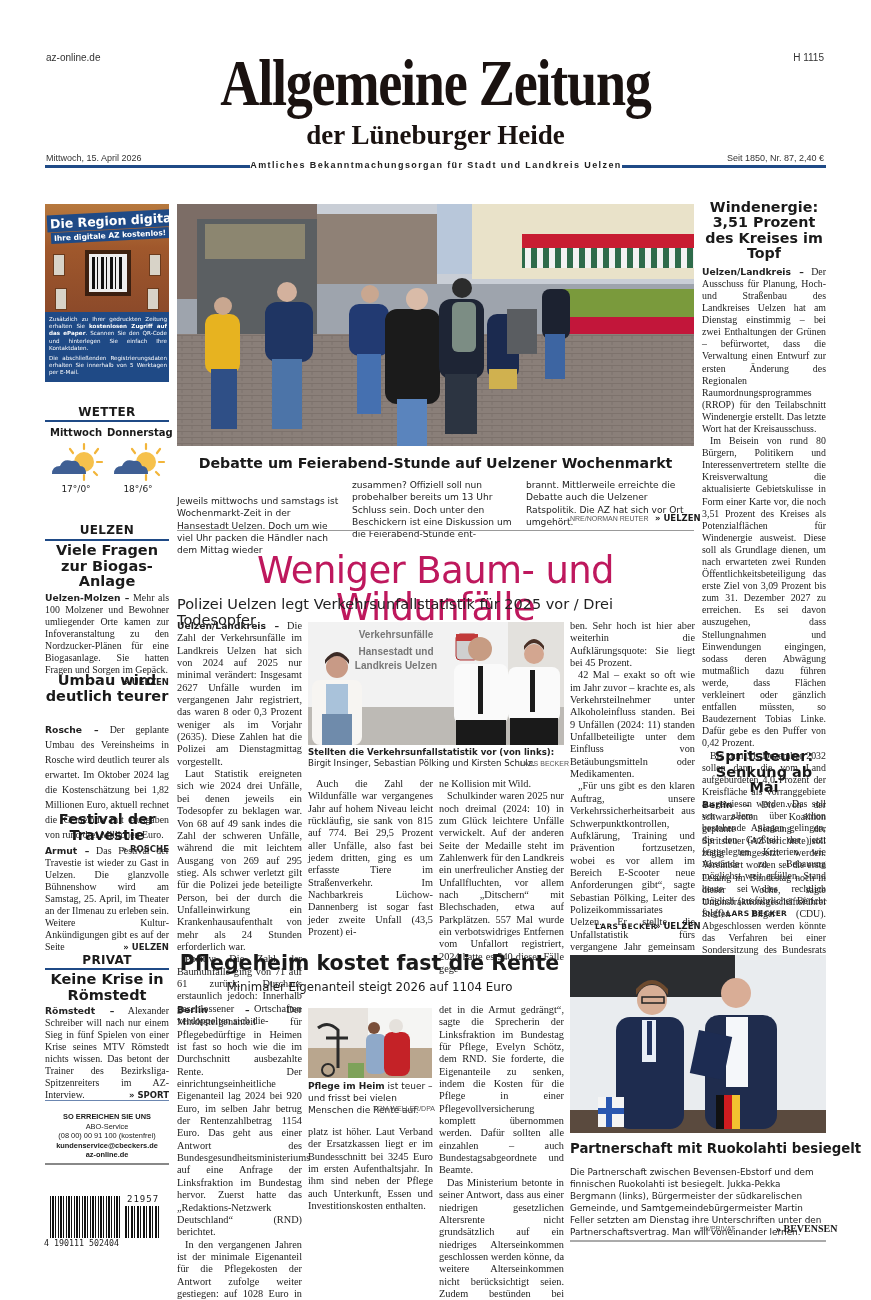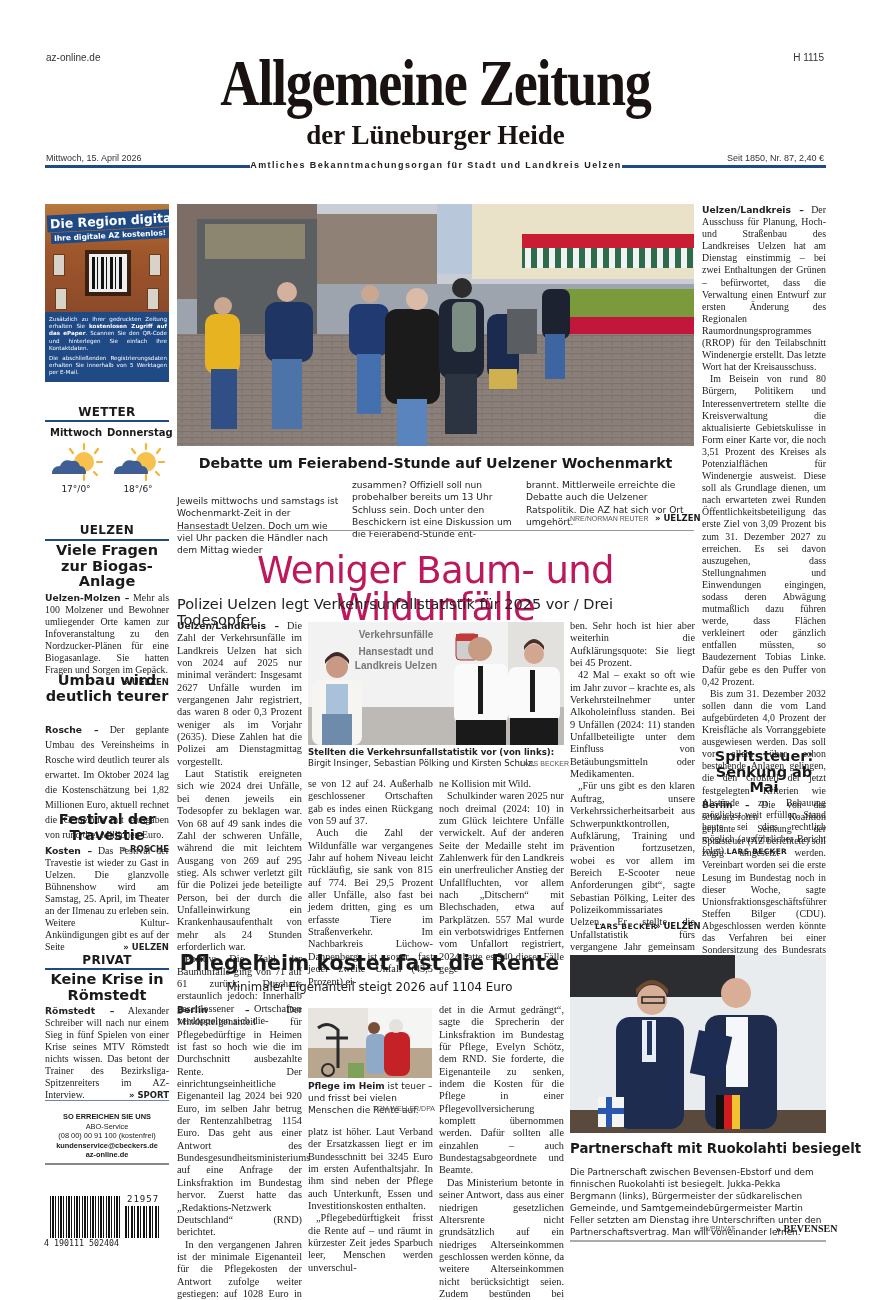--- a/index.html
+++ b/index.html
@@ -111,21 +111,21 @@
   <p class="body" style="margin-top:2px;font-size:9.9px;line-height:12px"><b class="kick">Uelzen-Molzen –</b><span> Mehr als 100 Molzener und Bewohner umliegender Orte kamen zur Infoveranstaltung zu den Nordzucker-Plänen für eine Biogasanlage. Sie hatten Fragen und Sorgen im Gepäck.</span> <span class="ref">» UELZEN</span></p>
 </div>
 
 <div class="abs" style="left:45px;top:673px;width:124px">
   <div class="lh" style="font-size:14.5px">Umbau wird deutlich teurer</div>
   <p class="body" style="margin-top:18px;font-size:9.9px;line-height:15px"><b class="kick">Rosche –</b><span> Der geplante Umbau des Vereinsheims in Rosche wird deutlich teurer als erwartet. Im Oktober 2024 lag die Kostenschätzung bei 1,82 Millionen Euro, aktuell rechnet die Gemeinde mit Ausgaben von rund drei Millionen Euro.</span> <span class="ref">» ROSCHE</span></p>
 </div>
 
 <div class="abs" style="left:45px;top:812px;width:124px">
   <div class="lh" style="font-size:14.5px">Festival der Travestie</div>
-  <p class="body" style="margin-top:2px;font-size:9.9px;line-height:12px"><b class="kick">Kosten –</b><span> Das Festival der Travestie ist wieder zu Gast in Uelzen. Die glanzvolle Bühnenshow wird am Samstag, 25. April, im Theater an der Ilmenau zu erleben sein. Weitere Kultur-Ankündigungen gibt es auf der Seite</span> <span class="ref">» UELZEN</span></p>
+  <p class="body" style="margin-top:2px;font-size:9.9px;line-height:12px"><b class="kick">Armut –</b><span> Das Festival der Travestie ist wieder zu Gast in Uelzen. Die glanzvolle Bühnenshow wird am Samstag, 25. April, im Theater an der Ilmenau zu erleben sein. Weitere Kultur-Ankündigungen gibt es auf der Seite</span> <span class="ref">» UELZEN</span></p>
 </div>
 
 <div class="abs sec-head" style="left:45px;top:953px;width:124px">PRIVAT</div>
 <div class="abs sec-line" style="left:45px;top:968px;width:124px"></div>
 <div class="abs" style="left:45px;top:972px;width:124px">
   <div class="lh" style="font-size:14.5px">Keine Krise in Römstedt</div>
   <p class="body" style="margin-top:2px;font-size:9.9px;line-height:12px"><b class="kick">Römstedt –</b><span> Alexander Schreiber will nach nur einem Sieg in fünf Spielen von einer Krise seines MTV Römstedt nichts wissen. Das betont der Trainer des Bezirksliga-Spitzenreiters im AZ-Interview.</span> <span class="ref">» SPORT</span></p>
 </div>
 
 <div class="abs sec-line" style="left:45px;top:1100px;width:124px;height:1px;background:#6b86b0"></div>
@@ -235,36 +235,36 @@
     <rect x="222" y="48" width="5" height="42" fill="#1b1b1b"></rect>
     <rect x="202" y="96" width="48" height="27" fill="#1a1a1a"></rect>
     <circle cx="226" cy="32" r="10" fill="#d3a690"></circle>
     <path d="M216 28 Q226 14 236 28 L236 24 Q226 10 216 24 Z" fill="#4a3026"></path>
   </svg>
 </div>
 <div class="abs cap" style="left:308px;top:747px;width:256px"><b>Stellten die Verkehrsunfallstatistik vor (von links):</b><span> Birgit Insinger, Sebastian Pölking und Kirsten Schulz.</span></div>
 <div class="abs credit" style="left:520px;top:760px">LARS BECKER</div>
 
 <div class="abs body" style="left:308px;top:778px;width:125px">
-  <p>se von 12 auf 24. Außerhalb geschlossener Ortschaften gab es indes einen Rückgang von 59 auf 37.</p>
   <p style="text-indent:8px">Auch die Zahl der Wildunfälle war vergangenes Jahr auf hohem Niveau leicht rückläufig, sie sank von 815 auf 774. Bei 29,5 Prozent aller Unfälle, also fast bei jedem dritten, ging es um erfasste Tiere im Straßenverkehr. Im Nachbarkreis Lüchow-Dannenberg ist sogar fast jeder zweite Unfall (43,5 Prozent) ei-</p>
 </div>
 <div class="abs body" style="left:439px;top:778px;width:125px">
   <p>ne Kollision mit Wild.</p>
   <p style="text-indent:8px">Schulkinder waren 2025 nur noch dreimal (2024: 10) in zum Glück leichtere Unfälle verwickelt. Auf der anderen Seite der Medaille steht im Zahlenwerk für den Landkreis ein unerfreulicher Anstieg der Unfallfluchten, vor allem nach „Ditschern“ mit Blechschaden, etwa auf Parkplätzen. 557 Mal wurde ein verbotswidriges Entfernen vom Unfallort registriert, 2024 hatte es 540 dieser Fälle gege-</p>
 </div>
 <div class="abs body" style="left:570px;top:620px;width:125px">
   <p>ben. Sehr hoch ist hier aber weiterhin die Aufklärungsquote: Sie liegt bei 45 Prozent.</p>
   <p style="text-indent:8px">42 Mal – exakt so oft wie im Jahr zuvor – krachte es, als Verkehrsteilnehmer unter Alkoholeinfluss standen. Bei 9 Unfällen (2024: 11) standen Unfallbeteiligte unter dem Einfluss von Betäubungsmitteln oder Medikamenten.</p>
   <p style="text-indent:8px">„Für uns gibt es den klaren Auftrag, unsere Verkehrssicherheitsarbeit aus Schwerpunktkontrollen, Aufklärung, Training und Prävention fortzusetzen, wobei es vor allem im Bereich E-Scooter neue Anforderungen gibt“, sagte Sebastian Pölking, Leiter des Polizeikommissariates Uelzen. Er stellte die Unfallstatistik fürs vergangene Jahr gemeinsam mit Kirsten Schulz (stellvertretende Leiterin Einsatz- und Streifendienst), Birgit Insinger (Leiterin Kriminalermittlungsdienst) und Pressesprecher Kai Richter vor.</p>
 </div>
 <div class="abs" style="left:595px;top:922px;font-family:'DejaVu Sans',sans-serif;font-weight:bold;font-size:7.5px;letter-spacing:.4px">LARS BECKER</div>
 <div class="abs" style="left:655px;top:921px;font-family:'DejaVu Sans',sans-serif;font-weight:bold;font-size:8.5px">» UELZEN</div>
 
 <div class="abs" style="left:702px;top:200px;width:124px">
+  <div class="lh" style="font-size:14.3px">Windenergie: 3,51 Prozent des Kreises im Topf</div>
   <div class="body" style="margin-top:4px;font-size:9.9px;line-height:12.1px">
     <p><b class="kick">Uelzen/Landkreis –</b><span> Der Ausschuss für Planung, Hoch- und Straßenbau des Landkreises Uelzen hat am Dienstag einstimmig – bei zwei Enthaltungen der Grünen – befürwortet, dass die Verwaltung einen Entwurf zur ersten Änderung des Regionalen Raumordnungsprogrammes (RROP) für den Teilabschnitt Windenergie erstellt. Das letzte Wort hat der Kreisausschuss.</span></p>
     <p style="text-indent:8px">Im Beisein von rund 80 Bürgern, Politikern und Interessenvertretern stellte die Kreisverwaltung die aktualisierte Gebietskulisse in Form einer Karte vor, die noch 3,51 Prozent des Kreises als Potenzialflächen für Windenergie ausweist. Diese soll als Grundlage dienen, um nach erwarteten zwei Runden Öffentlichkeitsbeteiligung das erste Ziel von 3,09 Prozent bis zum 31. Dezember 2027 zu erreichen. Es sei davon auszugehen, dass Stellungnahmen und Einwendungen eingingen, sodass deren Abwägung mutmaßlich dazu führen werde, dass Flächen verkleinert oder gänzlich entfallen müssten, so Baudezernent Tobias Linke. Dafür gebe es den Puffer von 0,42 Prozent.</p>
     <p style="text-indent:8px"><span>Bis zum 31. Dezember 2032 sollen dann die vom Land aufgebürdeten 4,0 Prozent der Kreisfläche als Vorranggebiete ausgewiesen werden. Das soll vor allem über schon bestehende Anlagen gelingen, die den Großteil der jetzt festgelegten Kriterien wie Abstände zu Bebauung möglichst weit erfüllen. Stand heute sei dies rechtlich möglich (ausführlicher Bericht folgt).</span><b class="kick" style="font-size:7.5px;letter-spacing:.3px">LARS BECKER</b></p>
   </div>
 </div>
 
 <div class="abs" style="left:702px;top:749px;width:124px">
   <div class="lh" style="font-size:14.5px">Spritsteuer: Senkung ab Mai</div>
   <p class="body" style="margin-top:3px;font-size:9.9px;line-height:12.1px"><b class="kick">Berlin –</b><span> Die von der schwarz-roten Koalition geplante Senkung der Spritsteuer (AZ berichtete) soll zügig umgesetzt werden. Vereinbart worden sei die erste Lesung im Bundestag noch in dieser Woche, sagte Unionsfraktionsgeschäftsführer Steffen Bilger (CDU). Abgeschlossen werden könnte das Verfahren bei einer Sondersitzung des Bundesrats am 24. April. Dann könnte die Steuerkürzung zum 1. Mai in Kraft treten.</span> <span class="credit" style="float:right;text-transform:none">dpa</span></p>
@@ -290,21 +290,20 @@
     <rect x="76" y="24" width="26" height="44" rx="8" fill="#c42227"></rect>
     <circle cx="88" cy="18" r="7" fill="#e5e1dc"></circle>
     <rect x="40" y="55" width="16" height="15" fill="#7ea25a"></rect>
   </svg>
 </div>
 <div class="abs cap" style="left:308px;top:1080px;width:125px;font-size:9px;line-height:12px"><b>Pflege im Heim</b><span> ist teuer – und frisst bei vielen Menschen die Rente auf.</span></div>
 <div class="abs credit" style="left:373px;top:1105px">TOM WELLER/DPA</div>
 
 <div class="abs body" style="left:308px;top:1126px;width:125px">
   <p>platz ist höher. Laut Verband der Ersatzkassen liegt er im Bundesschnitt bei 3245 Euro im ersten Aufenthaltsjahr. In ihm sind neben der Pflege auch Unterkunft, Essen und Investitionskosten enthalten.</p>
-  <p style="text-indent:8px">„Pflegebedürftigkeit frisst die Rente auf – und räumt in kürzester Zeit jedes Sparbuch leer, Menschen werden unverschul-</p>
 </div>
 <div class="abs body" style="left:439px;top:1004px;width:125px">
   <p>det in die Armut gedrängt“, sagte die Sprecherin der Linksfraktion im Bundestag für Pflege, Evelyn Schötz, dem RND. Sie forderte, die Eigenanteile zu senken, indem die Kosten für die Pflege in einer Pflegevollversicherung komplett übernommen werden. Dafür sollten alle einzahlen – auch Bundestagsabgeordnete und Beamte.</p>
   <p style="text-indent:8px"><span>Das Ministerium betonte in seiner Antwort, dass aus einer niedrigen gesetzlichen Altersrente nicht grundsätzlich auf ein niedriges Alterseinkommen geschlossen werden könne, da weitere Alterseinkommen nicht berücksichtigt seien. Zudem bestünden bei geringen Renten oft Ansprüche aus anderen Sicherungssystemen.</span> </p>
 </div>
 
 <div class="abs photo" style="left:570px;top:955px;width:256px;height:178px">
   <svg width="256" height="178" viewBox="0 0 256 178">
     <rect width="256" height="178" fill="#e9ecef"></rect>
     <rect x="0" y="0" width="165" height="42" fill="#2b2d30"></rect>

